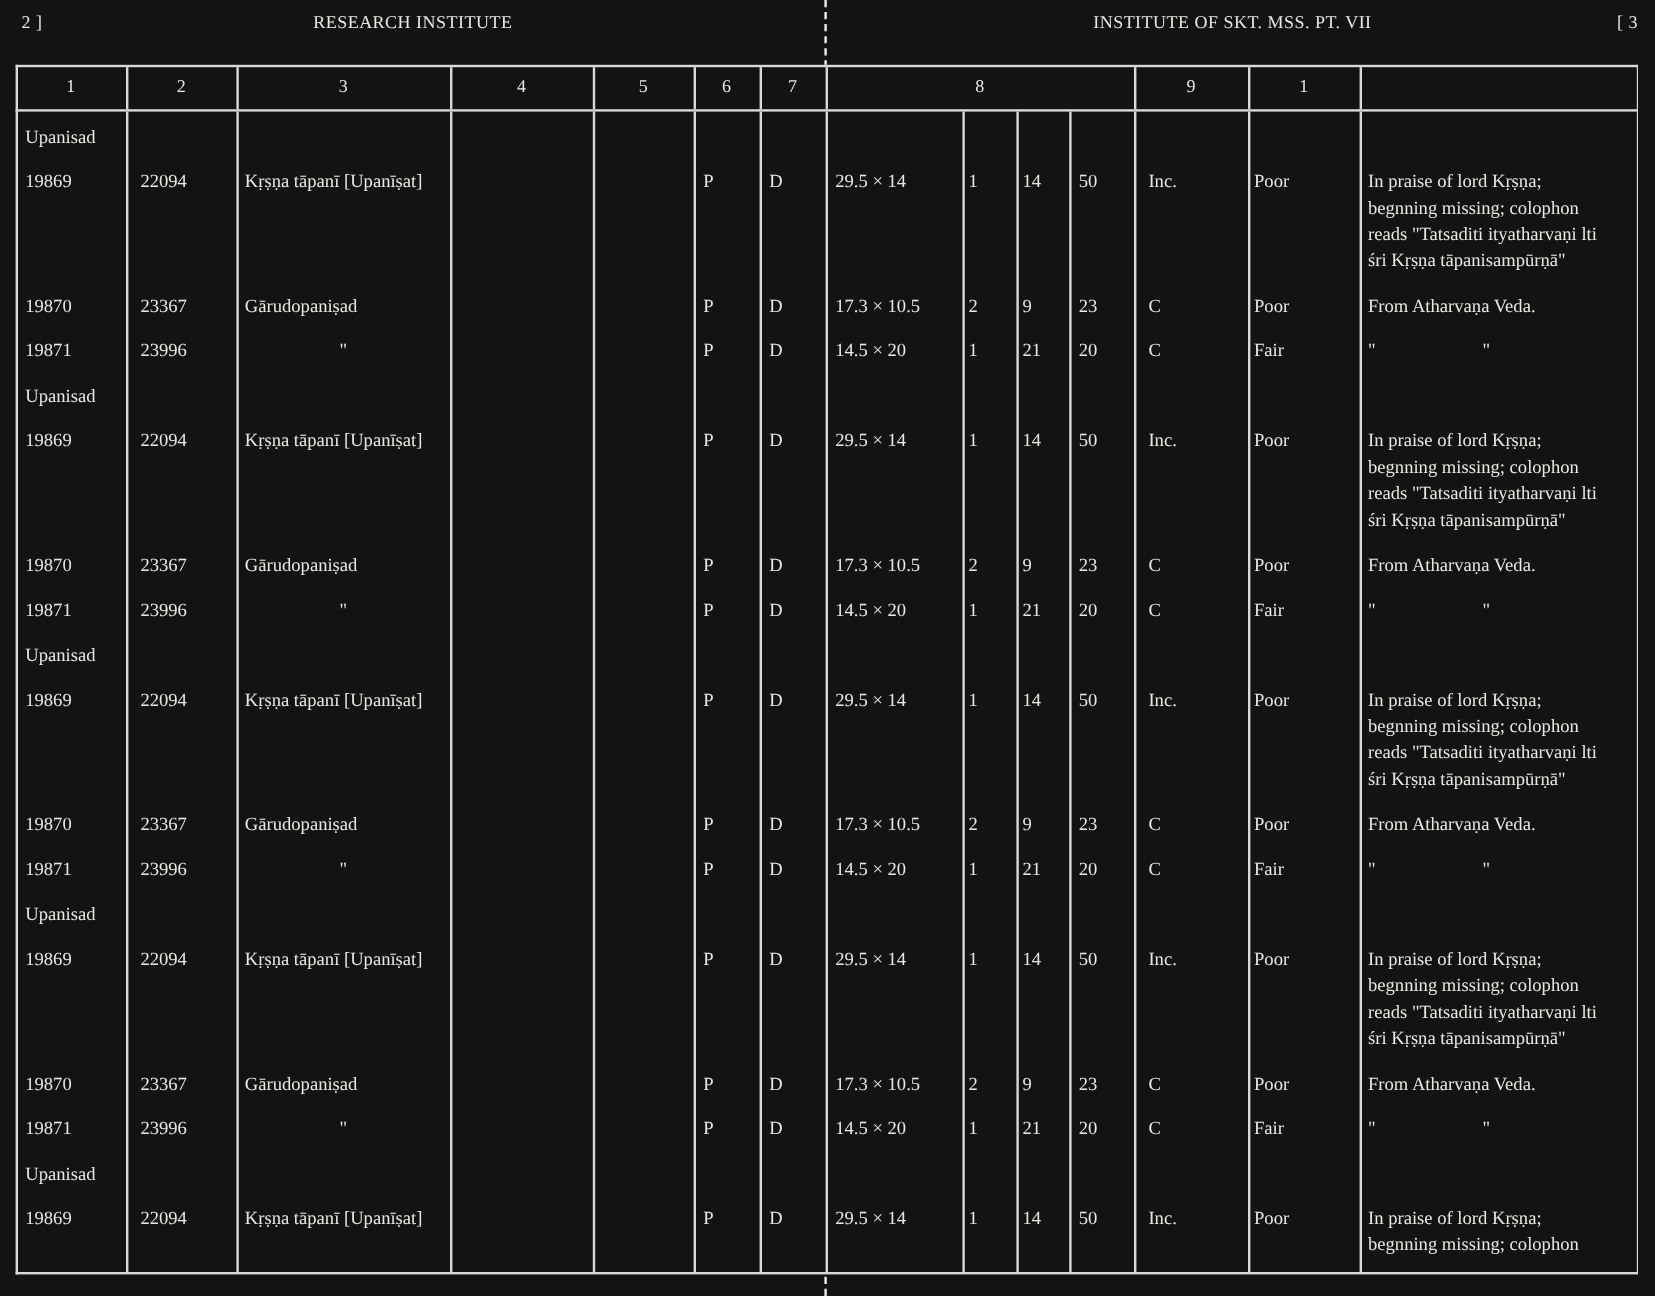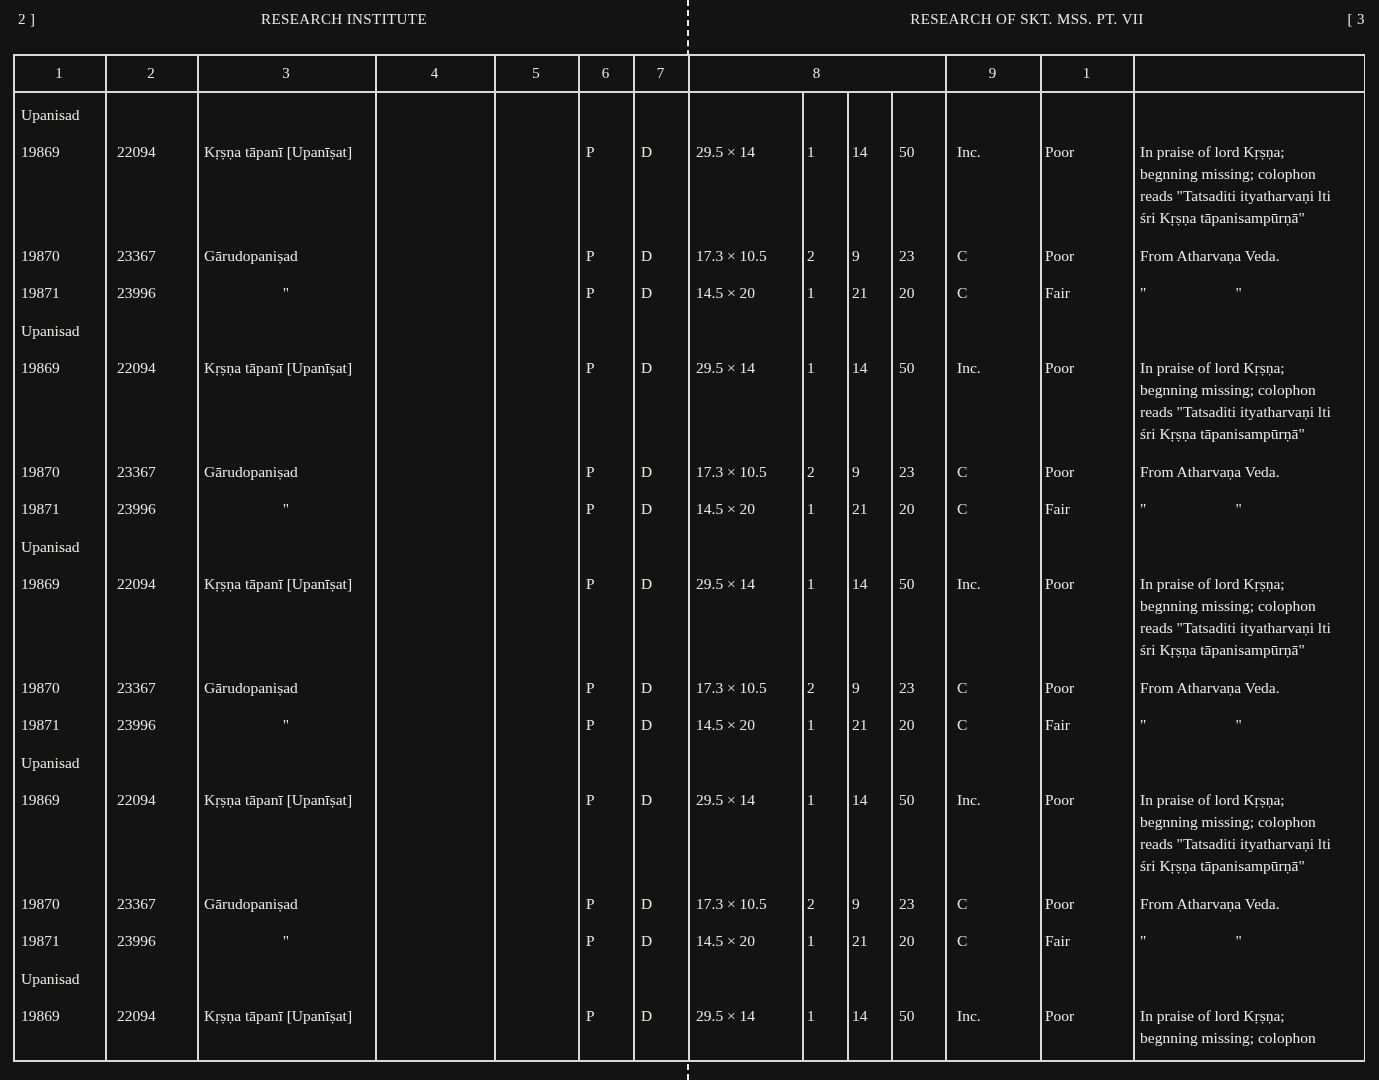--- a/index.html
+++ b/index.html
@@ -57,21 +57,21 @@
 </head>
 <body>
 
 <div class="sheet">
 
   <div class="page-divider"></div>
 
   <div class="running-head">
     <span class="rh-left-num">2 ]</span>
     <span class="rh-left-title">RESEARCH INSTITUTE</span>
-    <span class="rh-right-title">RESEARCH OF SKT. MSS. PT. VII</span>
+    <span class="rh-right-title">INSTITUTE OF SKT. MSS. PT. VII</span>
     <span class="rh-right-num">[ 3</span>
   </div>
 
   <div class="tbl">
     <div class="hline top"></div>
     <div class="hline mid"></div>
     <div class="hline bot"></div>
     <div class="sideline left"></div>
     <div class="sideline right"></div>
 

